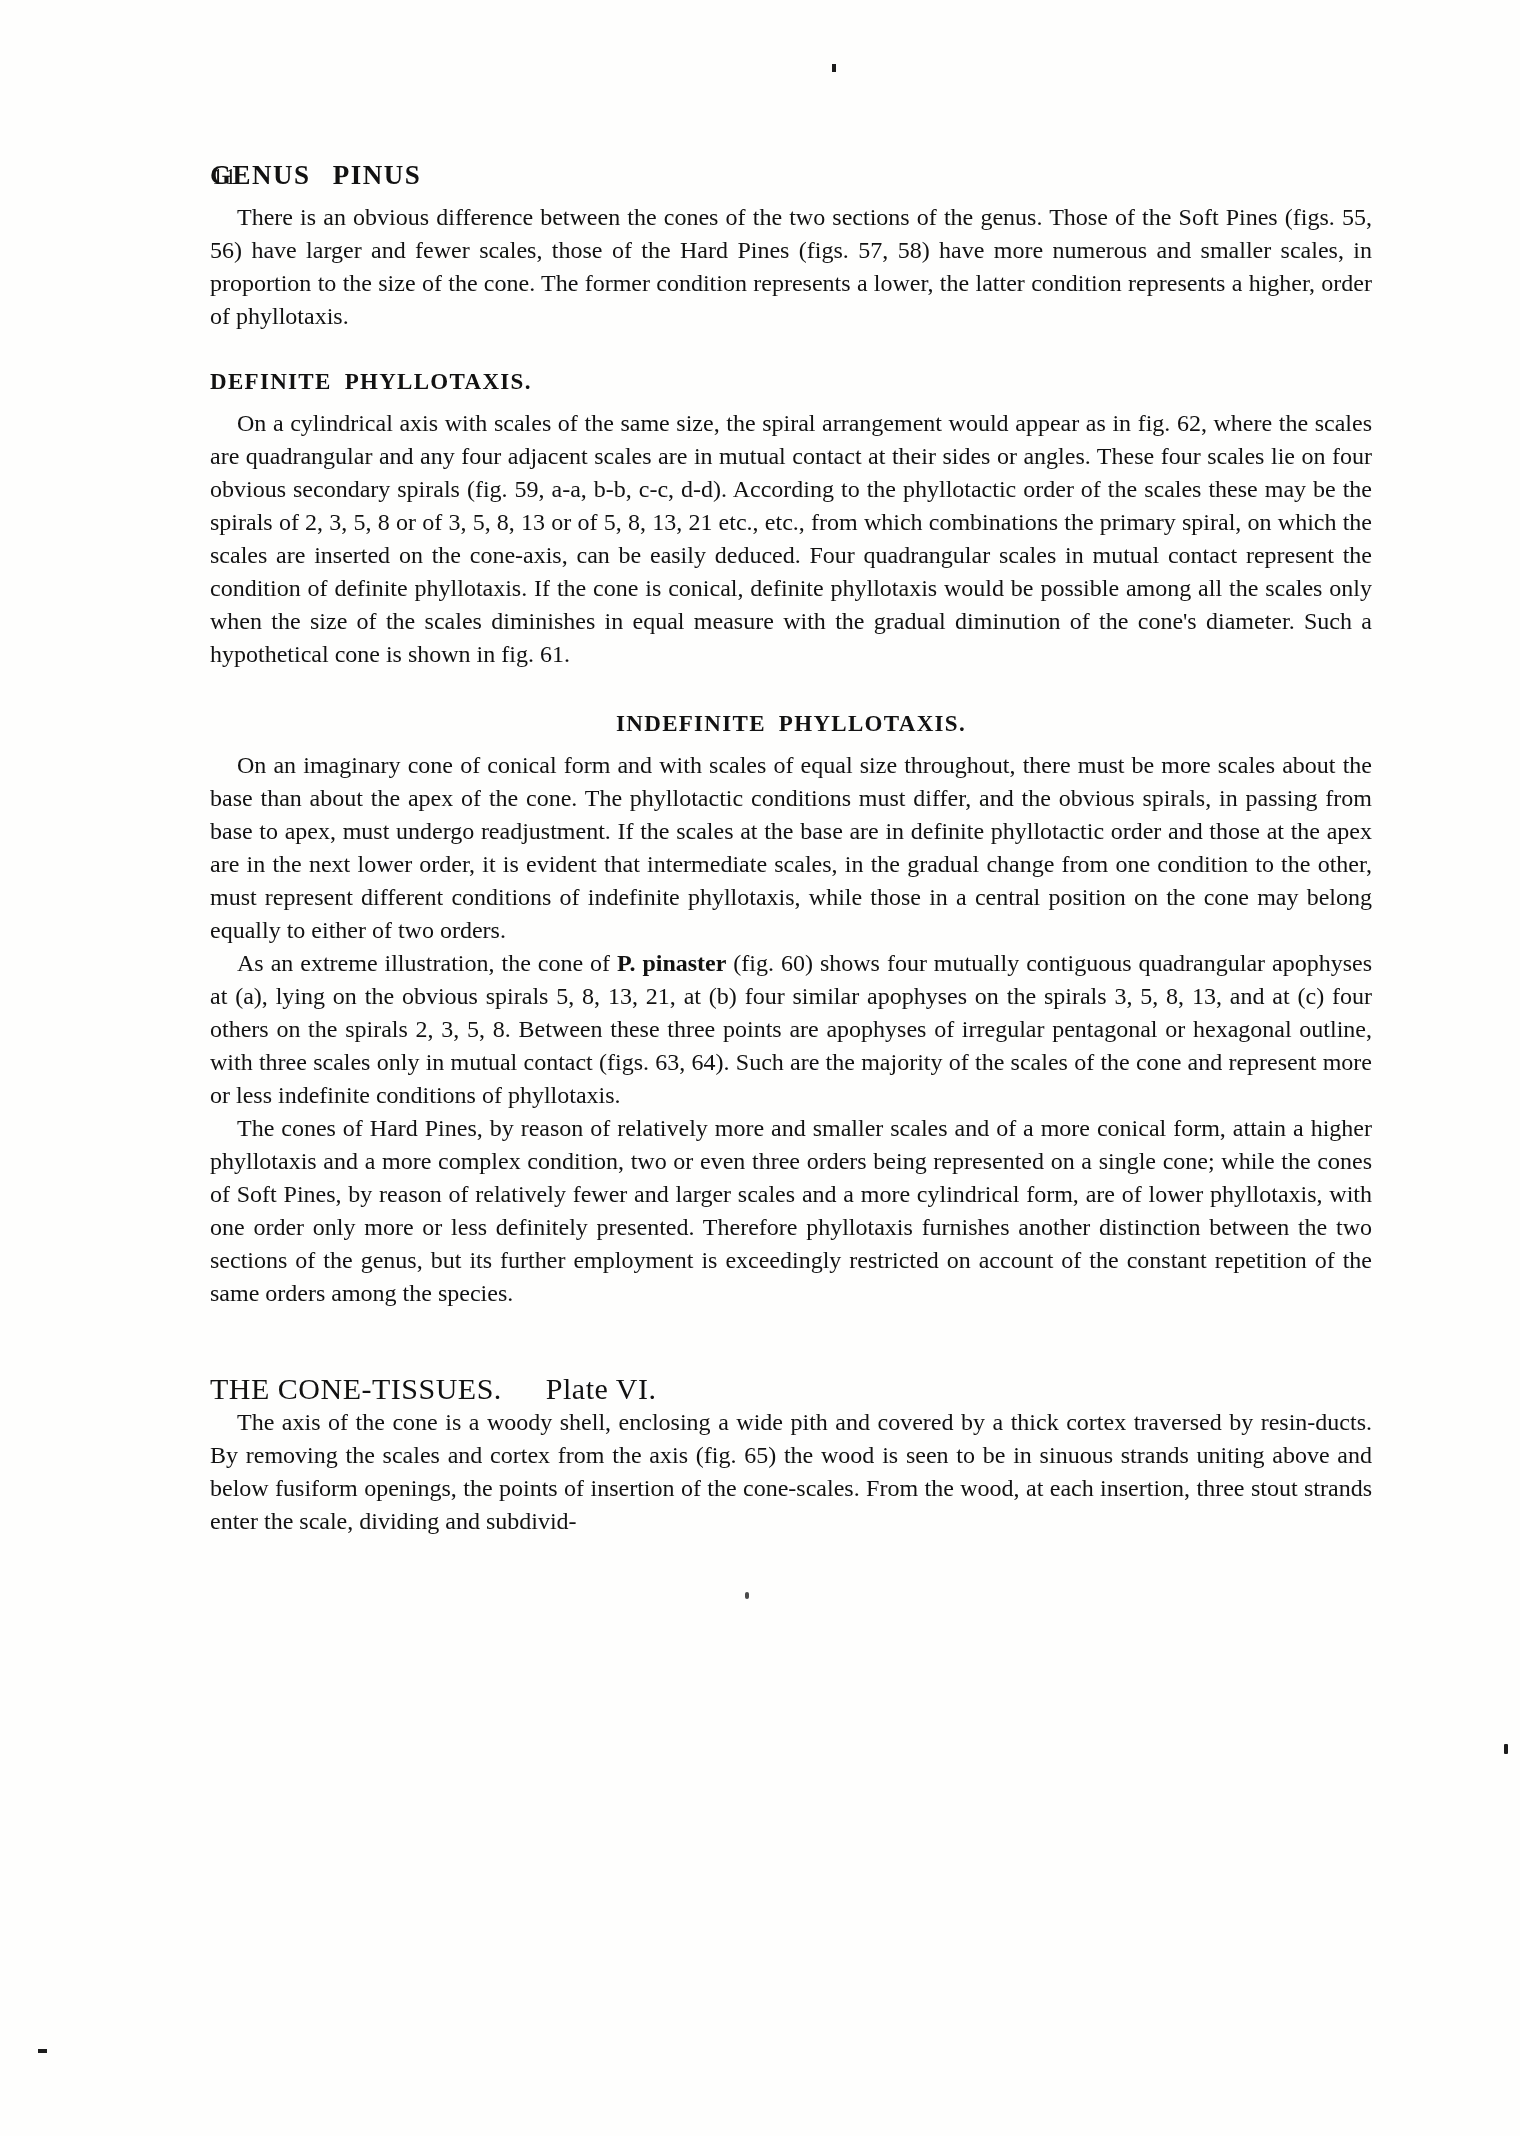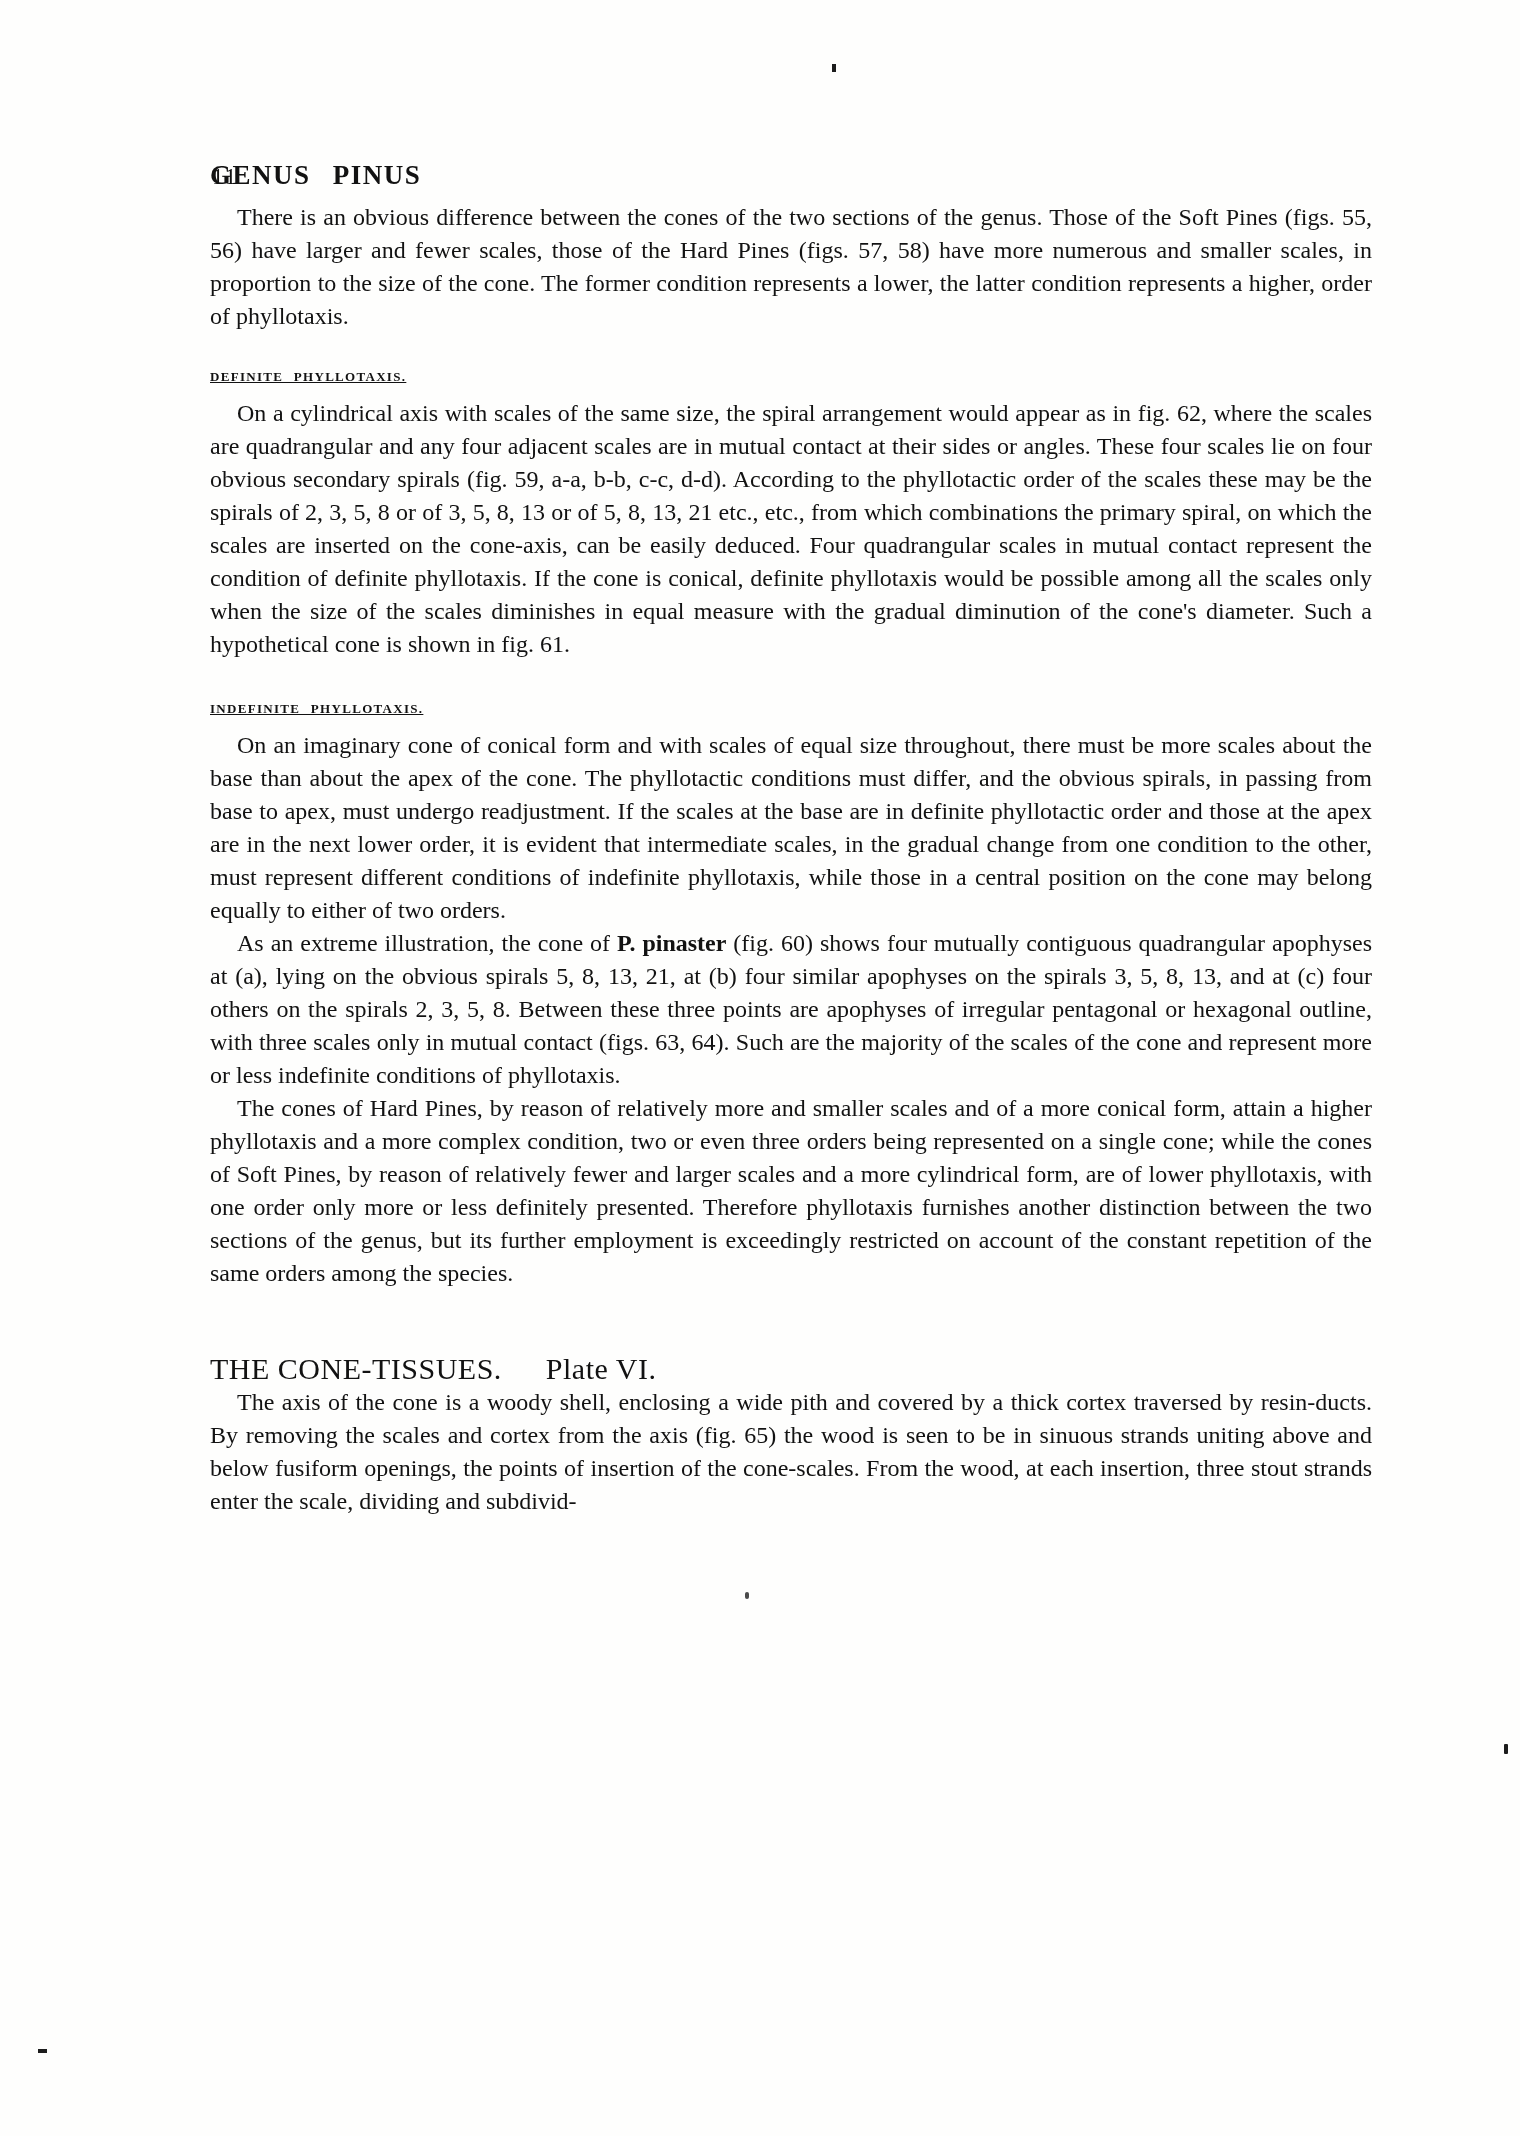--- a/index.html
+++ b/index.html
@@ -29,25 +29,25 @@
   }
   .h-large {
     font-size:30px; font-weight:400;
     letter-spacing:0.5px;
     white-space:nowrap;
   }
   .h-large .plate { margin-left:36px; }
   #h-phyllotaxis { margin-top:22px; }
   #h-cone-tissues { margin-top:62px; }
   .h-small {
-    font-size:13px; font-weight:700;
-    letter-spacing:1.3px; word-spacing:6px;text-decoration:underline;
+    font-size:23px; font-weight:700;
+    letter-spacing:1.3px; word-spacing:6px;
   }
   #h-definite { margin-top:36px; }
-  #h-indefinite { margin-top:40px; }
+  #h-indefinite { margin-top:40px;text-align:center; }
   .body-para {
     margin:0;
     font-size:24px; line-height:33px;
     text-align:justify;
     text-indent:27px;
     font-family:Liberation Serif, serif;
   }
   #p-intro { margin-top:9px; }
   #p-definite { margin-top:12px; }
   #p-indefinite-1 { margin-top:12px; }

